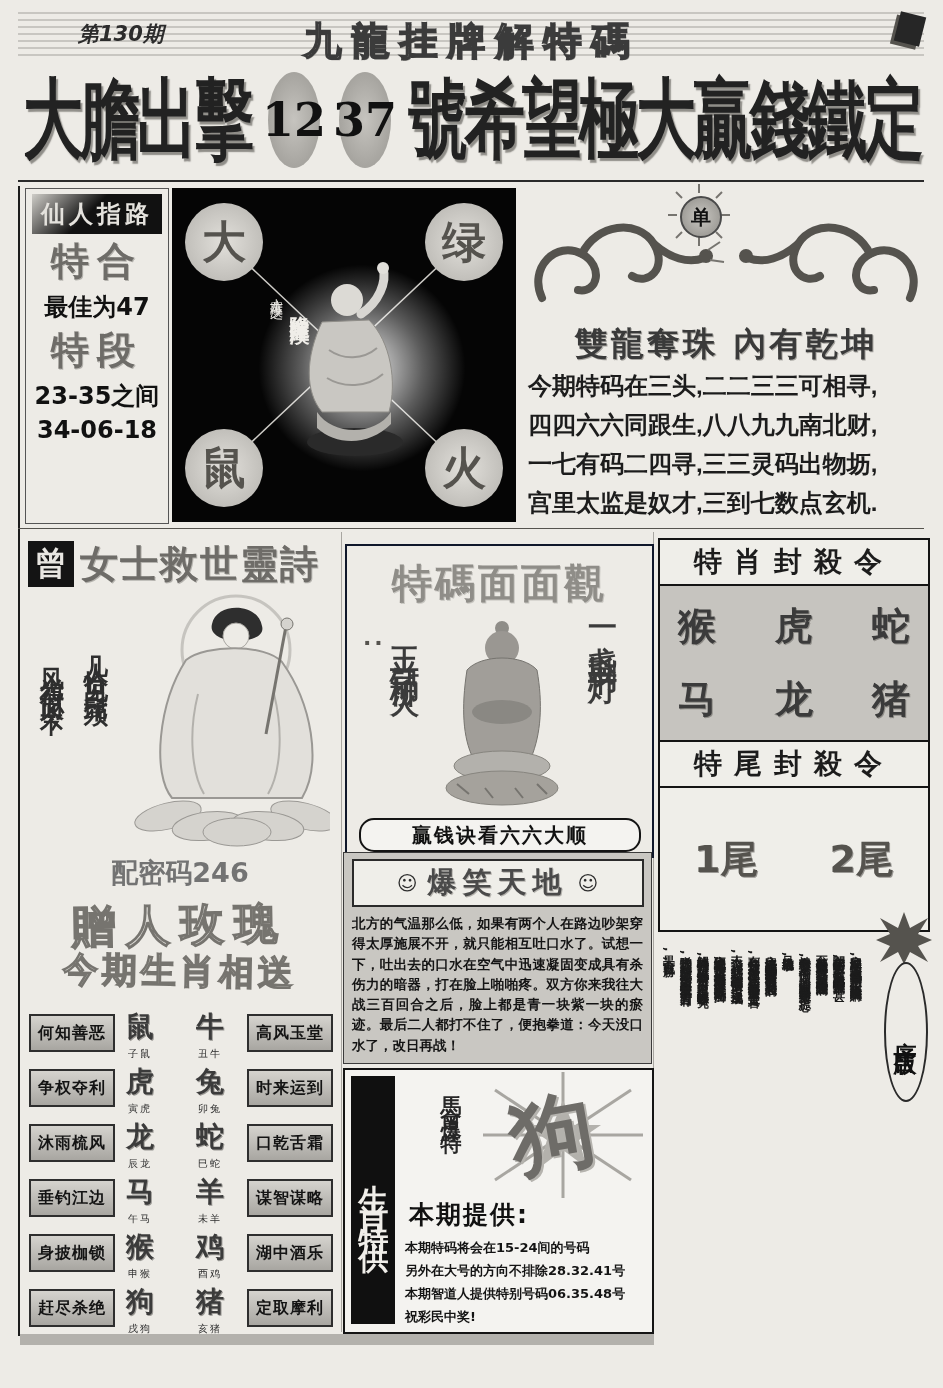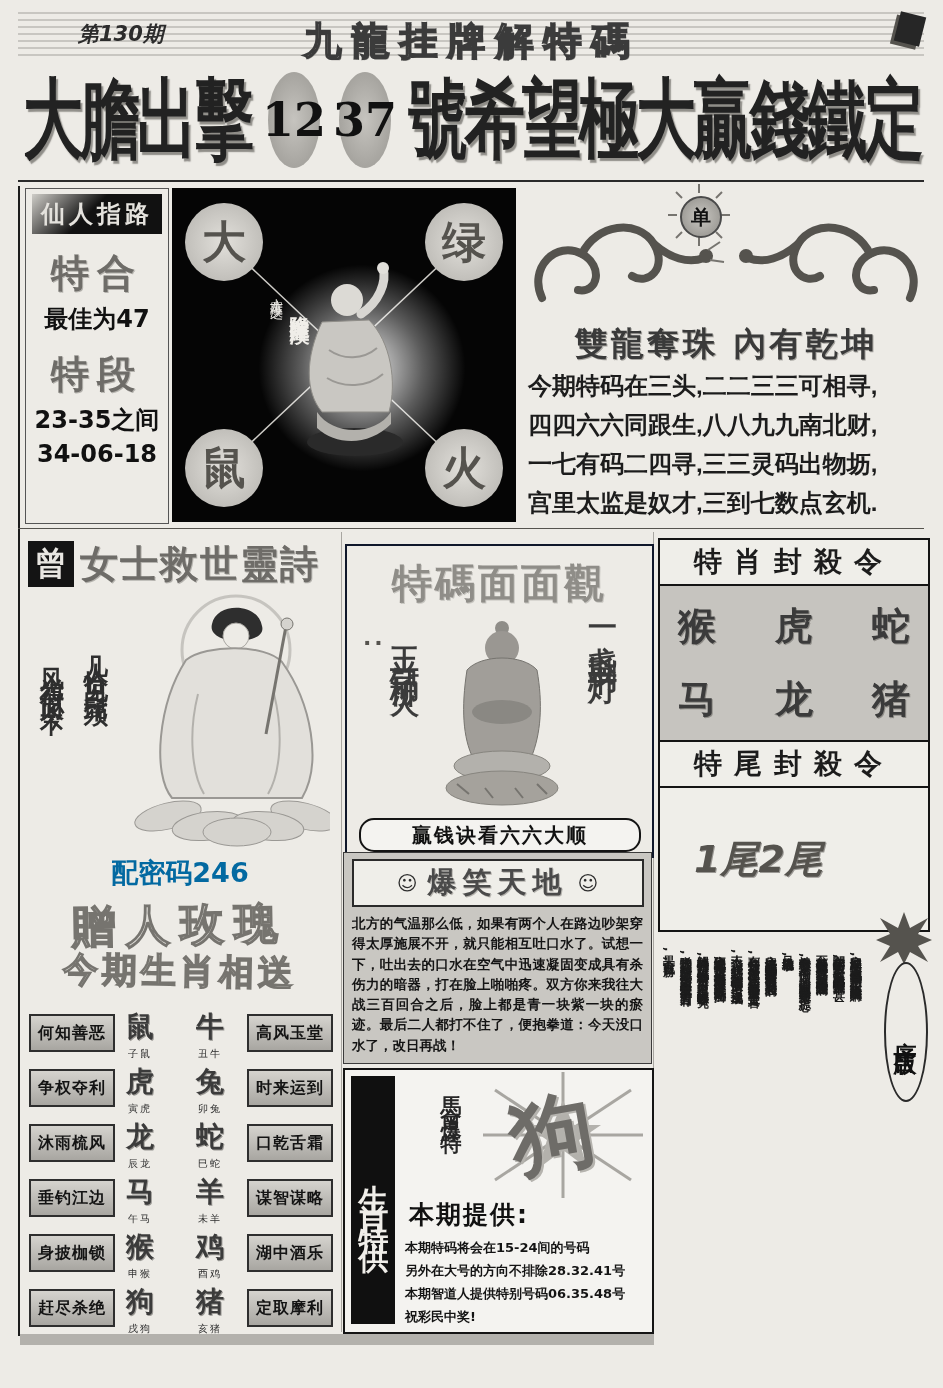--- a/index.html
+++ b/index.html
@@ -24,21 +24,21 @@
   .numoval{width:52px;height:96px;border-radius:50%;background:radial-gradient(#c6c4bf,#989691);
     display:flex;align-items:center;justify-content:center;margin:0 2px;}
   .numoval span{font-size:46px;font-weight:bold;color:#111;}
   .rule-top{left:18px;top:180px;width:906px;height:0;border-top:2px solid #2a2a2a;}
   .left-edge{left:18px;top:186px;width:2px;height:1150px;background:#1c1c1c;}
   
   .immortal{left:25px;top:188px;width:142px;height:334px;border:1px solid #555;text-align:center;}
   .immortal-title{margin:5px auto 0;width:130px;height:40px;background:#111;
     background:linear-gradient(135deg,#cfcdc8 0%,#111 45%);display:flex;align-items:center;justify-content:center;
     color:#e4e2dd;font-size:24px;font-weight:bold;letter-spacing:4px;}
-  .imm-label{font-size:38px;font-weight:bold;color:#6e6c68;letter-spacing:8px;margin-top:14px;
+  .imm-label{font-size:38px;font-weight:bold;color:#6e6c68;letter-spacing:8px;margin-top:2px;
     font-family:"DejaVu Serif",serif;text-shadow:1px 1px 0 #b5b3ae;}
   .imm-value{font-size:24px;font-weight:bold;color:#111;margin-top:4px;}
   
   .arhat{left:172px;top:188px;width:344px;height:334px;background:#050505;}
   .glow{left:85px;top:70px;width:210px;height:220px;border-radius:50%;
     background:radial-gradient(circle,rgba(255,255,255,.95) 0%,rgba(255,255,255,.35) 40%,rgba(255,255,255,0) 68%);}
   .corner{width:78px;height:78px;border-radius:50%;background:radial-gradient(#e2e0db,#b3b1ac);
     display:flex;align-items:center;justify-content:center;font-size:44px;font-weight:bold;color:#55534e;
     font-family:"DejaVu Serif",serif;}
   .cap-s{left:95px;top:100px;color:#e8e6e1;font-size:13px;letter-spacing:2px;}
@@ -57,21 +57,21 @@
   .vline1{left:341px;top:532px;width:1px;height:800px;background:#a8a6a1;}
   .vline2{left:653px;top:532px;width:1px;height:800px;background:#a8a6a1;}
   .bottomband{left:20px;top:1334px;width:634px;height:11px;background:#b3b1ac;}
   
   .lady-title{left:28px;top:540px;width:310px;height:48px;display:flex;align-items:center;}
   .lady-seal{width:46px;height:46px;background:#141414;color:#e8e6e1;display:flex;align-items:center;
     justify-content:center;font-size:32px;font-weight:bold;}
   .lady-rest{font-size:38px;font-weight:bold;color:#6e6c68;letter-spacing:2px;margin-left:6px;
     font-family:"DejaVu Serif",serif;text-shadow:1px 1px 0 #b5b3ae;}
   .verse{font-size:24px;font-weight:bold;color:#2e2e2e;letter-spacing:8px;font-family:"DejaVu Serif",serif;}
-  .lady-code{left:70px;top:855px;width:220px;text-align:center;font-size:27px;font-weight:bold;color:#0369a1;}
+  .lady-code{left:70px;top:855px;width:220px;text-align:center;font-size:27px;font-weight:bold;color:#737373;}
   .gift1{left:55px;top:896px;width:250px;text-align:center;font-size:44px;font-weight:bold;letter-spacing:10px;
     color:#dedcd7;-webkit-text-stroke:1.4px #76746f;transform:rotate(-1deg);}
   .gift2{left:35px;top:948px;width:290px;text-align:center;font-size:35px;font-weight:bold;letter-spacing:4px;
     color:#dedcd7;-webkit-text-stroke:1.3px #76746f;transform:rotate(1deg);}
   
   .idiom{position:absolute;width:82px;height:34px;border:2px solid #2e2e2e;
     background:linear-gradient(#d5d3ce,#a8a6a1);display:flex;align-items:center;justify-content:center;
     font-size:16px;font-weight:bold;color:#141414;font-family:Liberation Sans, sans-serif;letter-spacing:1px;}
   .stamp{position:absolute;width:56px;text-align:center;}
   .stamp .glyph{display:block;font-size:28px;font-weight:bold;color:#3b3b3b;
@@ -111,21 +111,21 @@
     color:#141414;line-height:23px;}
   
   .ban{position:absolute;left:658px;width:268px;border:2px solid #141414;background:#efeee9;}
   .ban-title{height:44px;border-bottom:2px solid #141414;display:flex;align-items:center;justify-content:center;
     font-size:28px;font-weight:bold;letter-spacing:12px;color:#1c1c1c;font-family:"DejaVu Serif",serif;}
   .banz-body{height:146px;background:#c6c4bf;display:flex;flex-direction:column;justify-content:space-around;
     padding:4px 18px;}
   .banz-row{display:flex;justify-content:space-between;font-size:38px;font-weight:bold;color:#3b3b3b;
     font-family:"DejaVu Serif",serif;text-shadow:1px 1px 0 #8f8d88;}
   .bant-body{height:134px;display:flex;flex-direction:column;justify-content:space-around;padding:4px 34px;}
-  .bant-row{display:flex;font-size:38px;font-weight:bold;font-style:italic;
+  .bant-row{display:flex;justify-content:space-between;font-size:38px;font-weight:bold;
     color:#55534e;text-shadow:1px 1px 0 #9a9894;}
   
   .preface-cols{left:660px;top:946px;width:204px;height:392px;writing-mode:vertical-rl;
     font-size:12px;line-height:17px;letter-spacing:1px;color:#1c1c1c;font-weight:600;}
   .preface-cols div{display:block;}
   .pre-oval{left:884px;top:962px;width:40px;height:136px;border:2px solid #2a2a2a;border-radius:50%;
     display:flex;align-items:center;justify-content:center;}
   .pre-oval span{writing-mode:vertical-rl;font-size:23px;font-weight:bold;letter-spacing:6px;color:#111;
     font-family:"DejaVu Serif",serif;}
   svg{display:block;}

